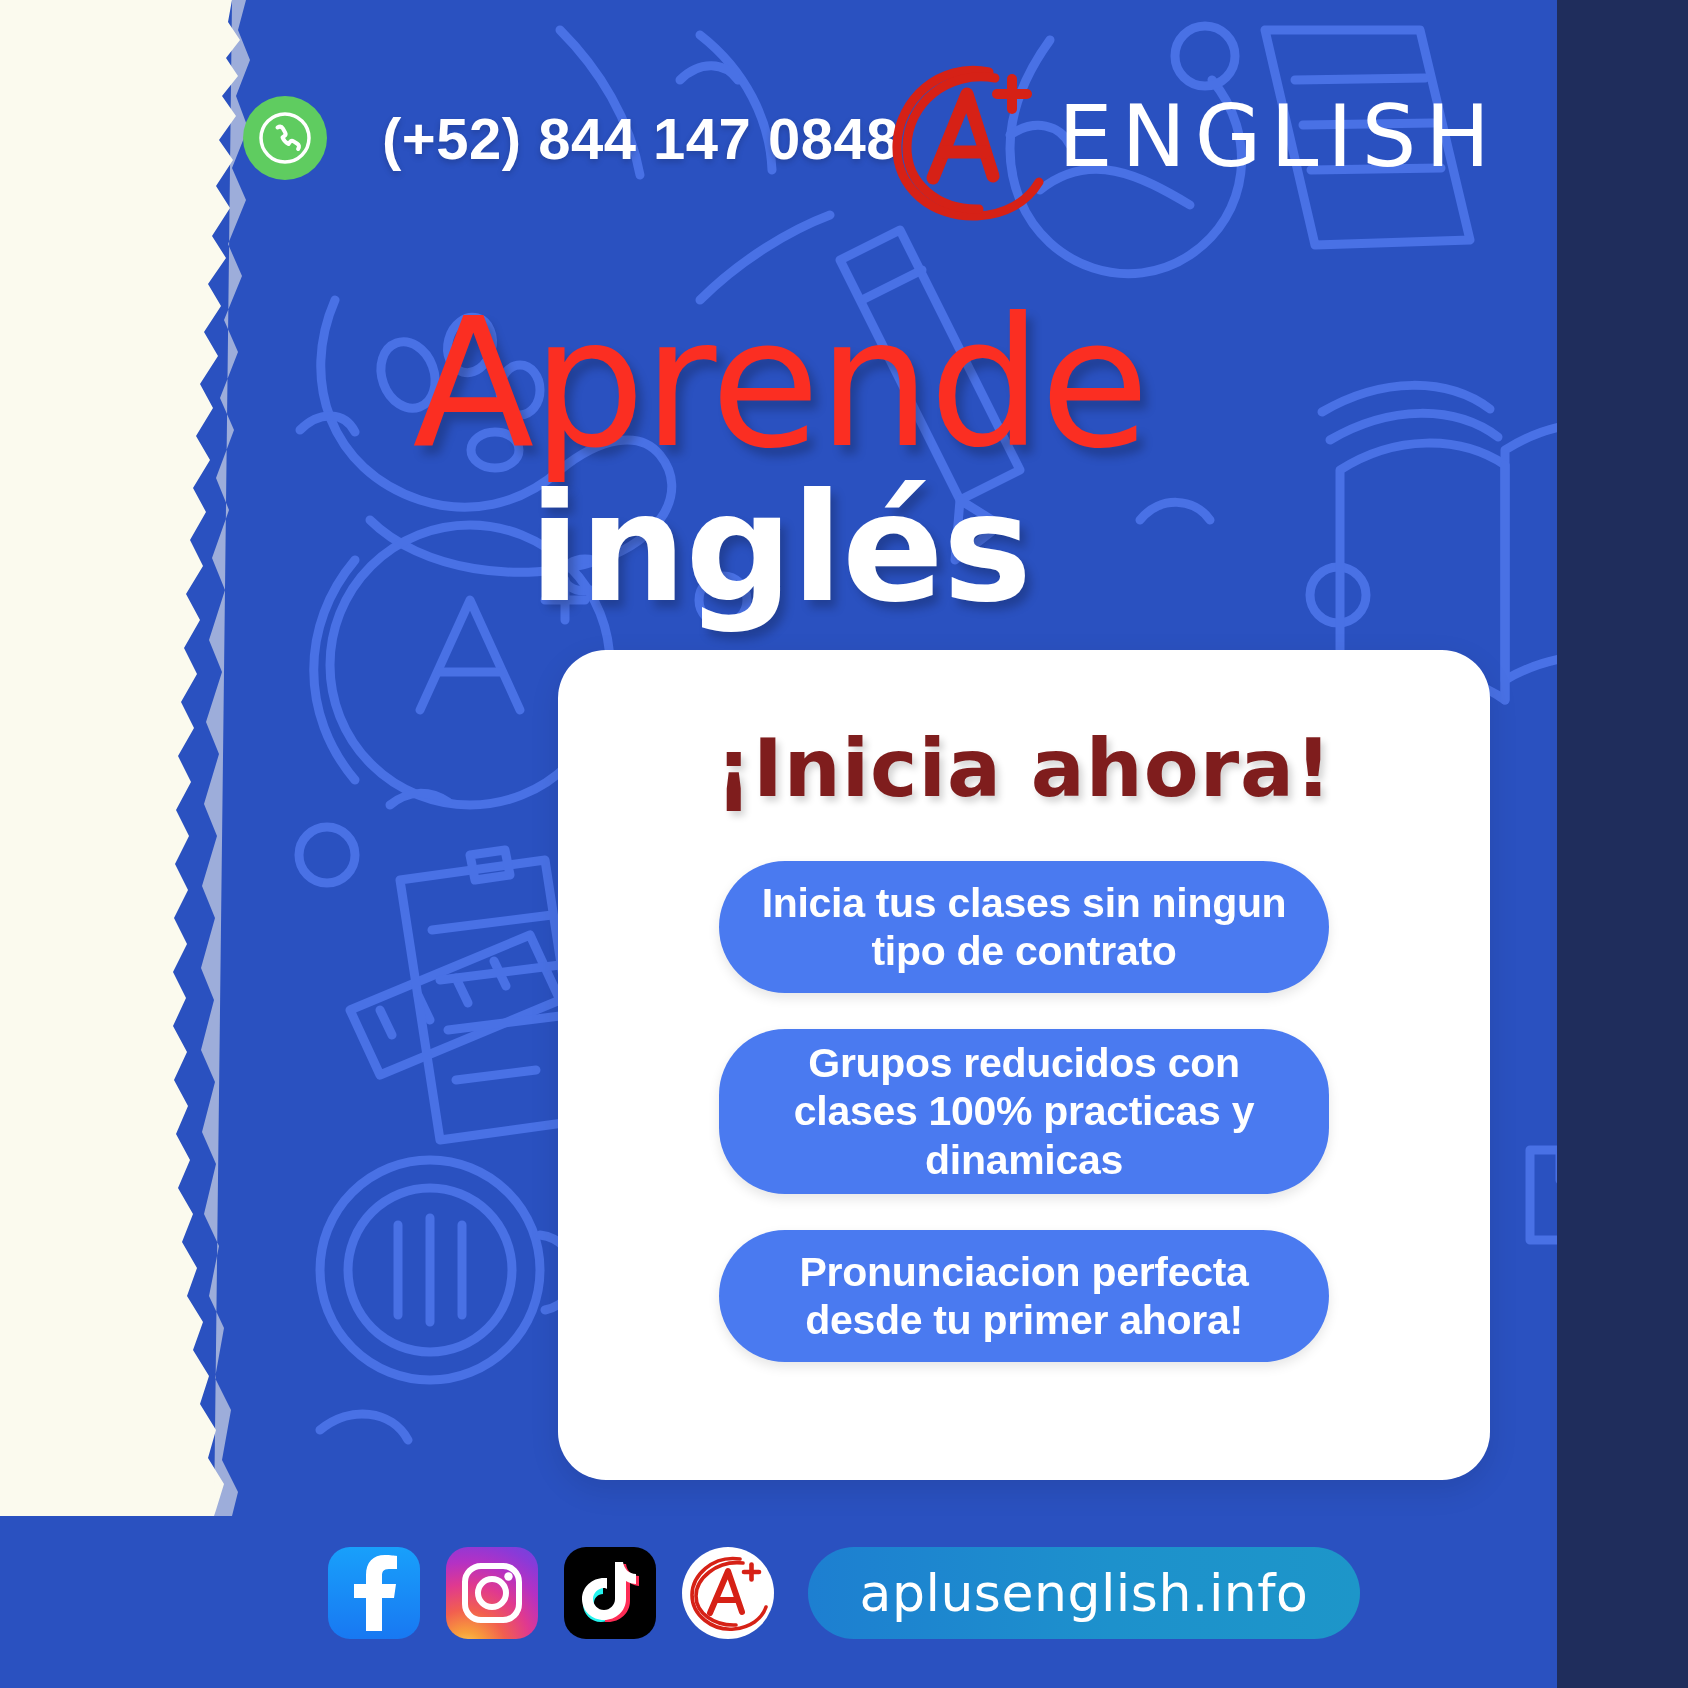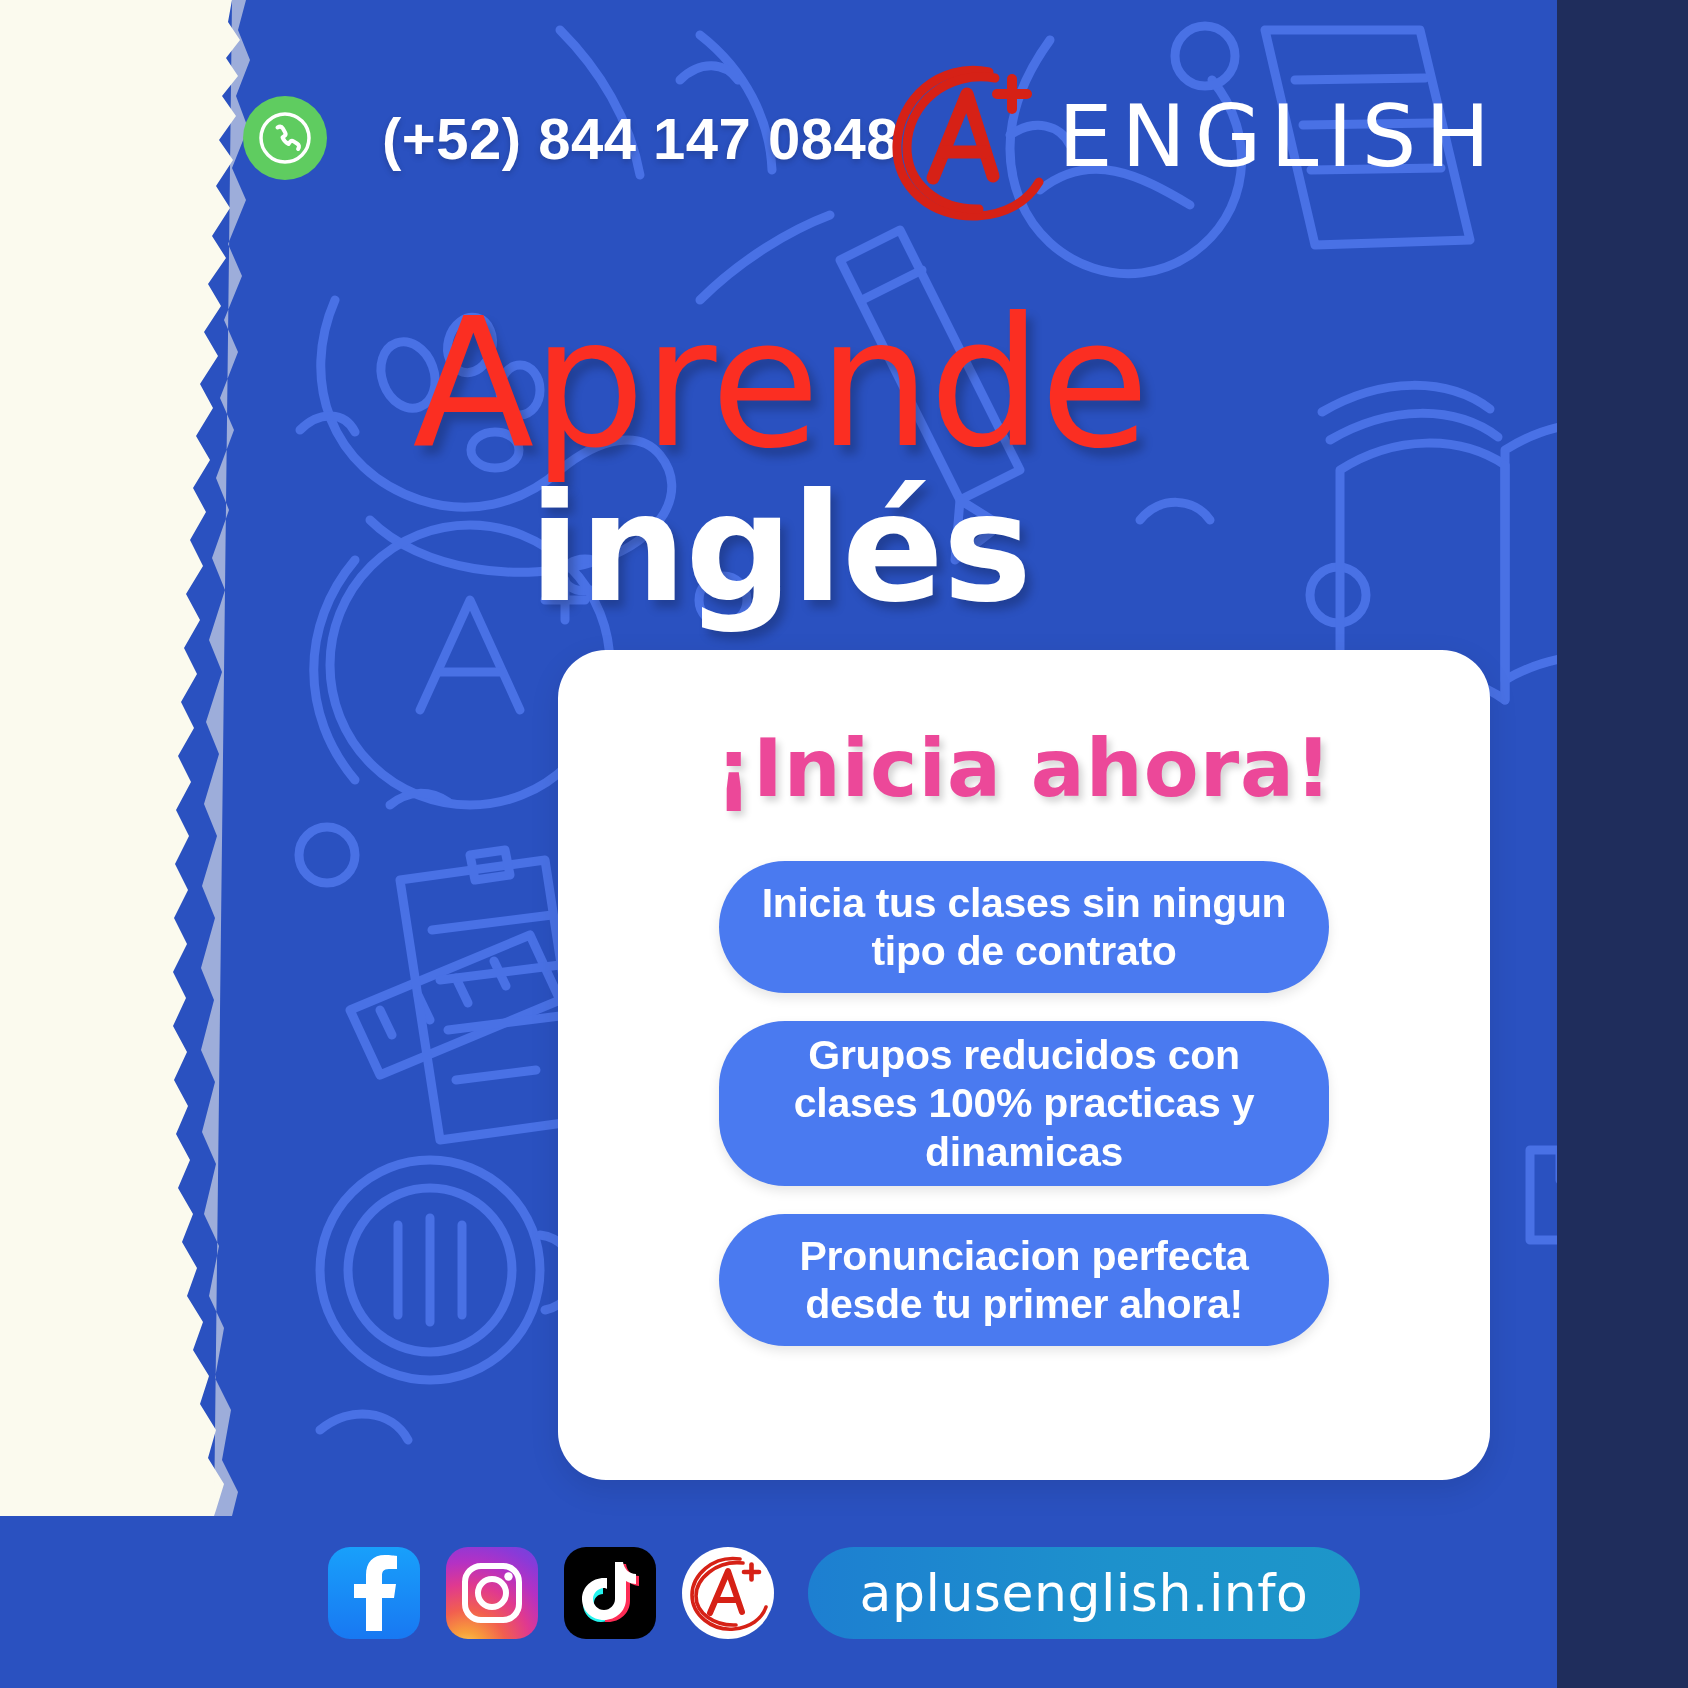--- a/index.html
+++ b/index.html
@@ -139,34 +139,34 @@
     left: 558px;
     top: 650px;
     width: 932px;
     height: 830px;
     background: #ffffff;
     border-radius: 48px;
     box-shadow: 0 10px 30px rgba(0,0,0,0.10);
   }
   .card-title {
     text-align: center;
-    color: #ec4899;
+    color: #7f1d1d;
     font-size: 80px;
     font-weight: bold;
     letter-spacing: 1px;
     margin-top: 72px;
     text-shadow: 4px 5px 7px rgba(0,0,0,0.17);
     font-family: "DejaVu Sans", sans-serif;
   }
   .pill-list {
     margin-top: 46px;
     display: flex;
     flex-direction: column;
     align-items: center;
-    gap: 28px;
+    gap: 36px;
   }
   .pill {
     width: 610px;
     min-height: 132px;
     background: #4a7af0;
     border-radius: 66px;
     display: flex;
     align-items: center;
     justify-content: center;
     text-align: center;

